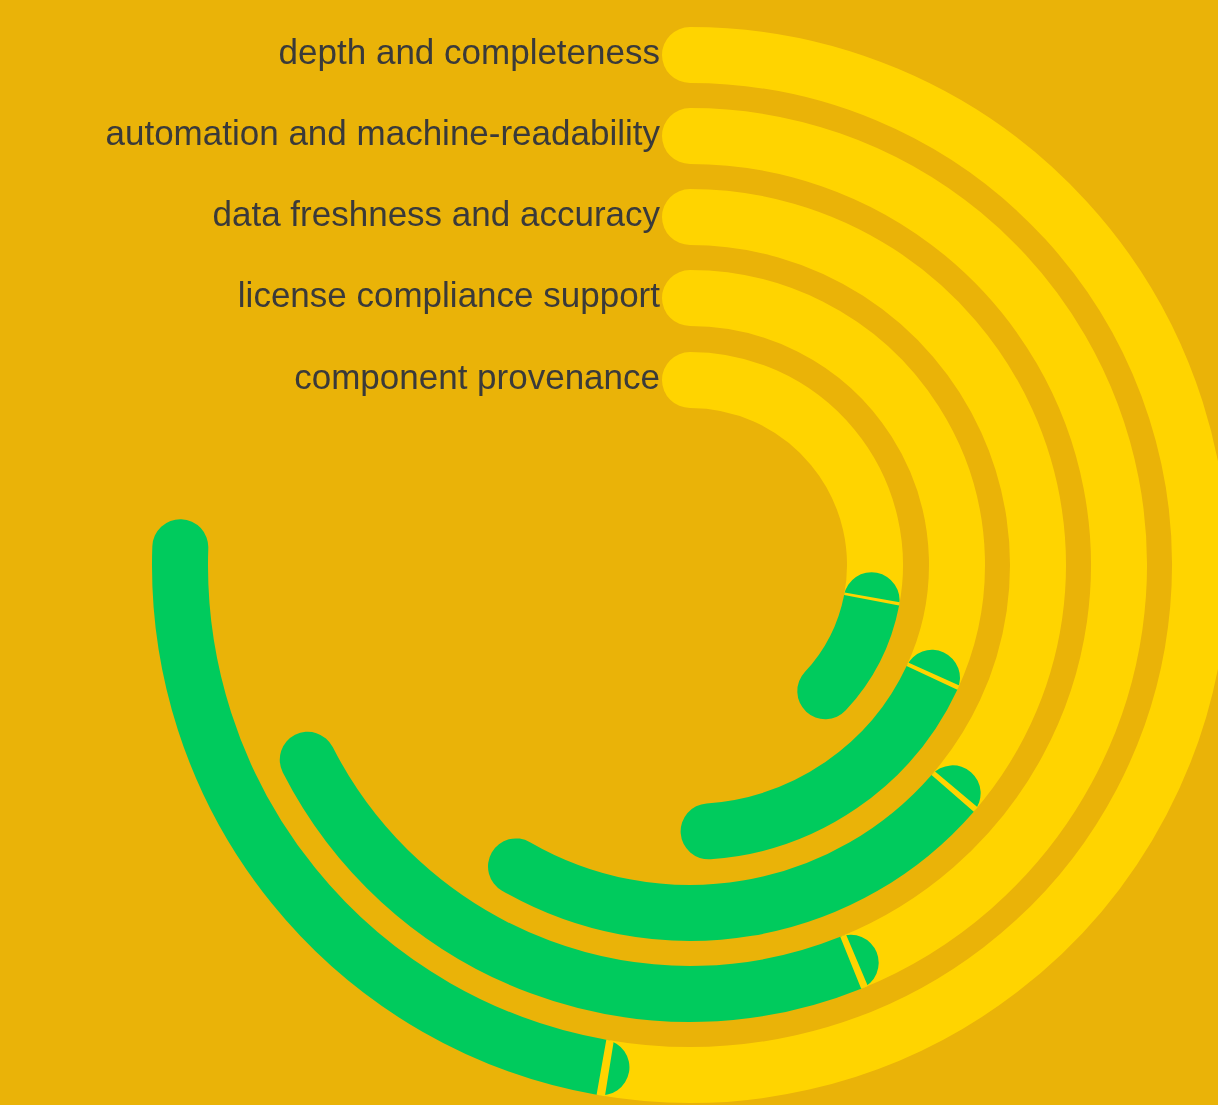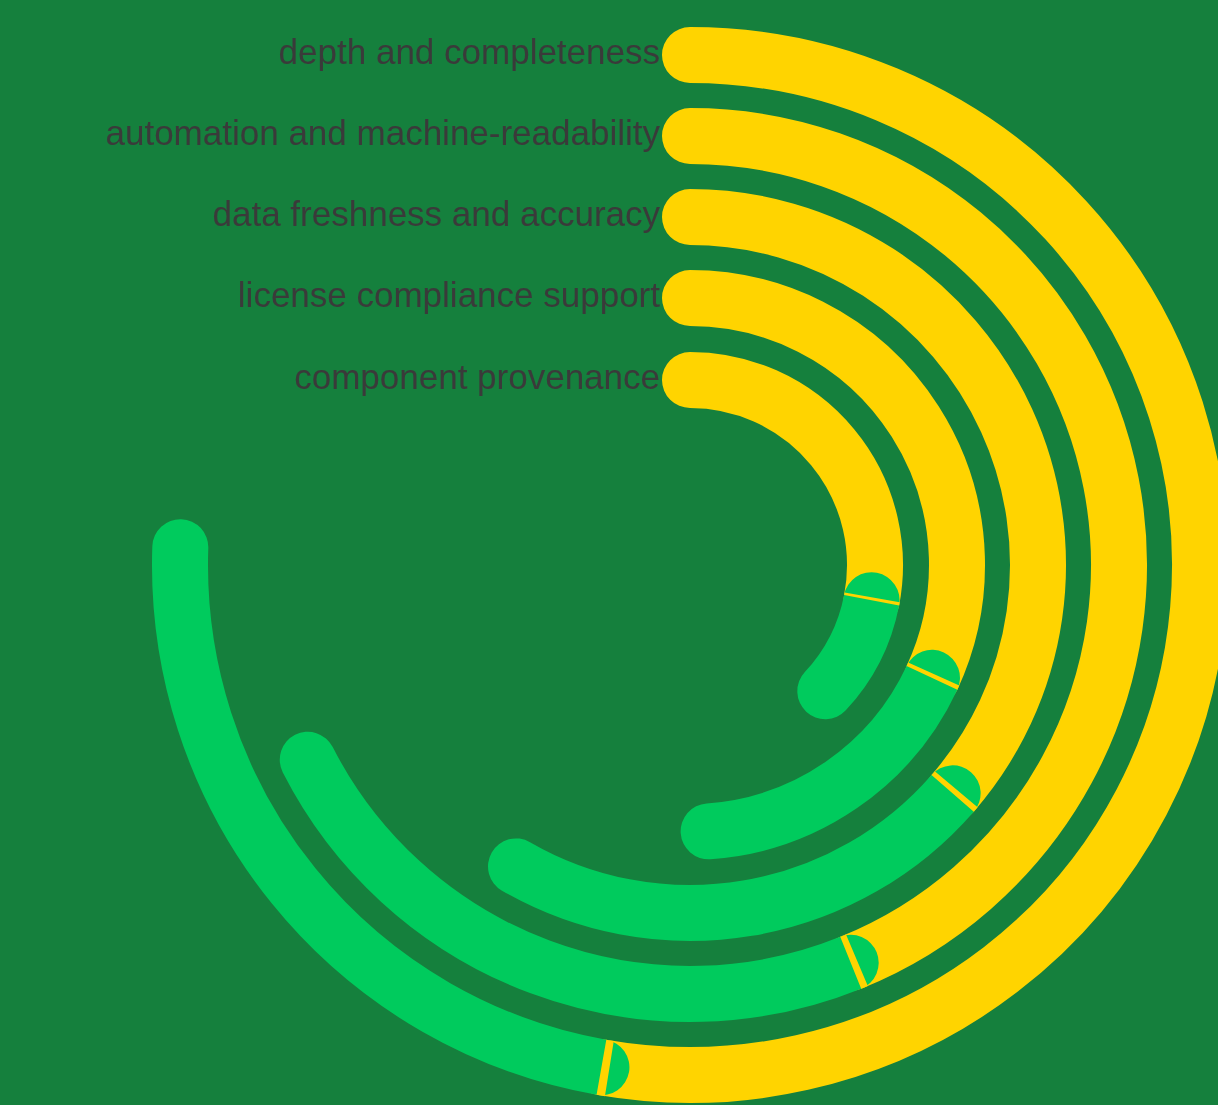--- a/index.html
+++ b/index.html
@@ -8,21 +8,21 @@
     padding: 0;
     background: #ffffff;
   }
   body {
     font-family: "Liberation Sans", sans-serif;
   }
   #chart-root {
     position: relative;
     width: 1218px;
     height: 1105px;
-    background: #15803d;
+    background: #eab308;
     overflow: hidden;
   }
   #chart-svg {
     position: absolute;
     left: 0;
     top: 0;
     width: 1218px;
     height: 1105px;
     display: block;
   }

